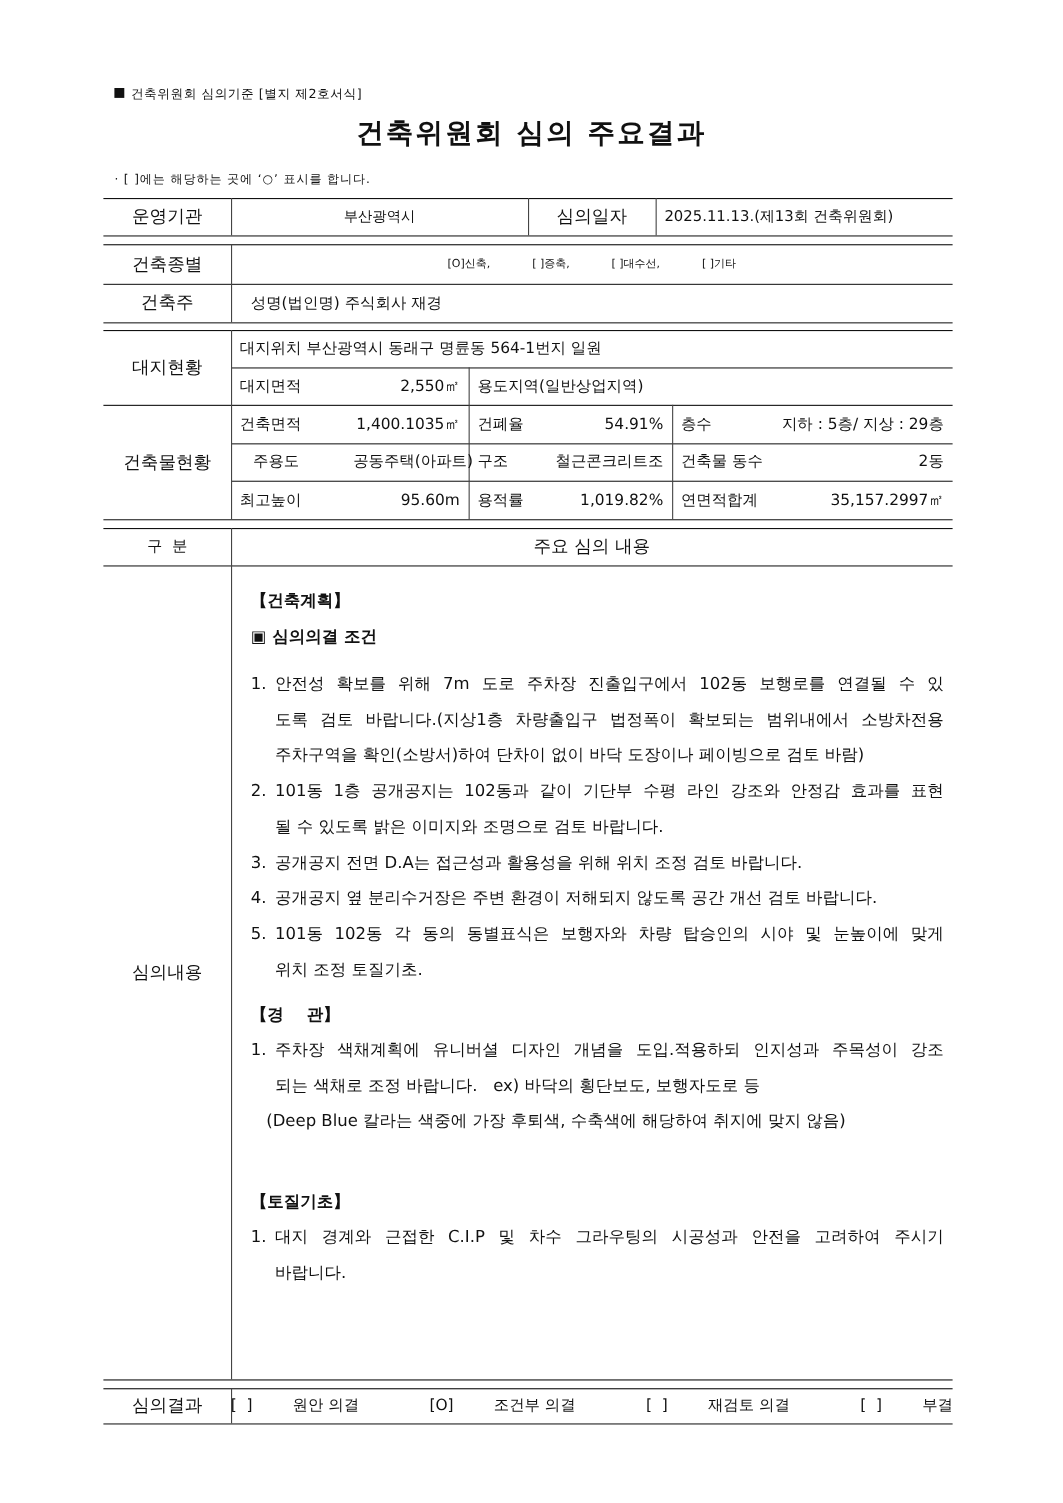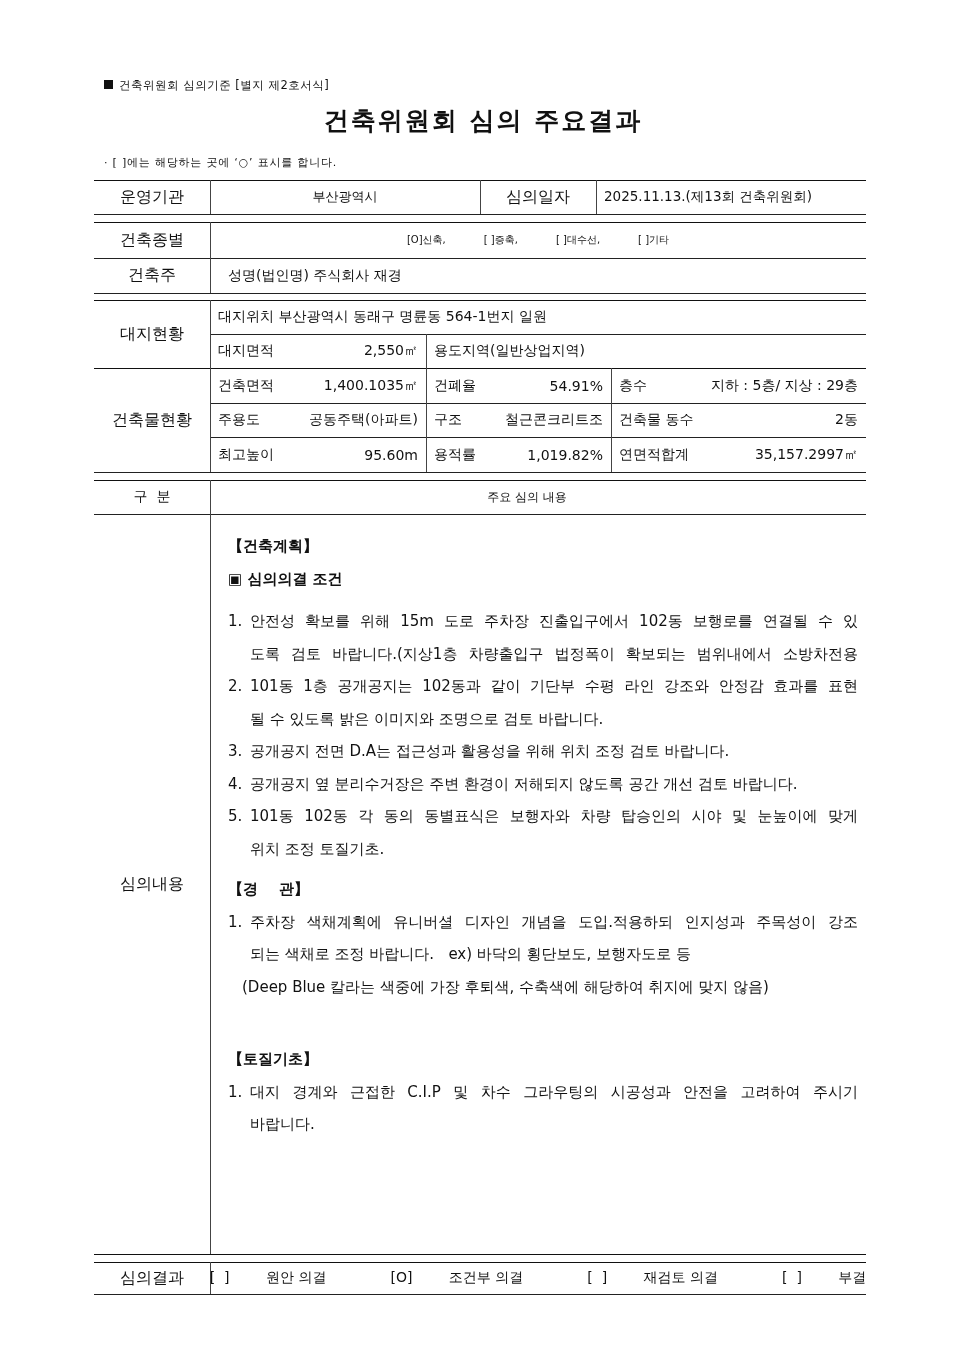--- a/index.html
+++ b/index.html
@@ -90,21 +90,21 @@
   </div>
 <div class="cell kv" style="left:426px; top:368px; width:185px; height:35px">
     <span>건폐율</span>
     <span>54.91%</span>
   </div>
 <div class="cell kv" style="left:611px; top:368px; width:255px; height:35px">
     <span>층수</span>
     <span>지하 : 5층/ 지상 : 29층</span>
   </div>
 
-<div class="cell kv" style="left:210px; top:403px; width:216px; height:34px">
+<div class="cell kv" style="left:222px; top:403px; width:216px; height:34px">
     <span>주용도</span>
     <span>공동주택(아파트)</span>
   </div>
 <div class="cell kv" style="left:426px; top:403px; width:185px; height:34px">
     <span>구조</span>
     <span>철근콘크리트조</span>
   </div>
 <div class="cell kv" style="left:611px; top:403px; width:255px; height:34px">
     <span>건축물 동수</span>
     <span>2동</span>
@@ -117,30 +117,31 @@
 <div class="cell kv" style="left:426px; top:437px; width:185px; height:35px">
     <span>용적률</span>
     <span>1,019.82%</span>
   </div>
 <div class="cell kv" style="left:611px; top:437px; width:255px; height:35px">
     <span>연면적합계</span>
     <span>35,157.2997㎡</span>
   </div>
 
 <div class="cell center" style="left:94px; top:480px; width:116px; height:34px; font-size:14px; white-space:pre">구  분</div>
-<div class="cell center" style="left:199px; top:480px; width:656px; height:34px; font-size:12px">주요 심의 내용</div>
+<div class="cell center" style="left:210px; top:480px; width:656px; height:34px; font-size:16px">주요 심의 내용</div>
 
 <div class="cell lbl" style="left:94px; top:514px; width:116px; height:740px">심의내용</div>
 
 <div class="content">
   <div class="heading">【건축계획】</div>
 
   <div class="heading" style="margin-bottom:10px">▣ 심의의결 조건</div>
-  <div class="item"><span class="num">1.</span><span>안전성 확보를 위해 15m 도로 주차장 진출입구에서 102동 보행로를 연결될 수 있</span></div>
+  <div class="item"><span class="num">1.</span><span>안전성 확보를 위해 7m 도로 주차장 진출입구에서 102동 보행로를 연결될 수 있</span></div>
   <div class="item"><span>도록 검토 바랍니다.(지상1층 차량출입구 법정폭이 확보되는 범위내에서 소방차전용</span></div>
+  <div class="item last-free"><span>주차구역을 확인(소방서)하여 단차이 없이 바닥 도장이나 페이빙으로 검토 바람)</span></div>
 
   <div class="item"><span class="num">2.</span><span>101동 1층 공개공지는 102동과 같이 기단부 수평 라인 강조와 안정감 효과를 표현</span></div>
   <div class="item last-free"><span>될 수 있도록 밝은 이미지와 조명으로 검토 바랍니다.</span></div>
 
   <div class="item last-free"><span class="num">3.</span><span>공개공지 전면 D.A는 접근성과 활용성을 위해 위치 조정 검토 바랍니다.</span></div>
   <div class="item last-free"><span class="num">4.</span><span>공개공지 옆 분리수거장은 주변 환경이 저해되지 않도록 공간 개선 검토 바랍니다.</span></div>
 
   <div class="item"><span class="num">5.</span><span>101동 102동 각 동의 동별표식은 보행자와 차량 탑승인의 시야 및 눈높이에 맞게</span></div>
   <div class="item last-free"><span>위치 조정 토질기초.</span></div>
 

